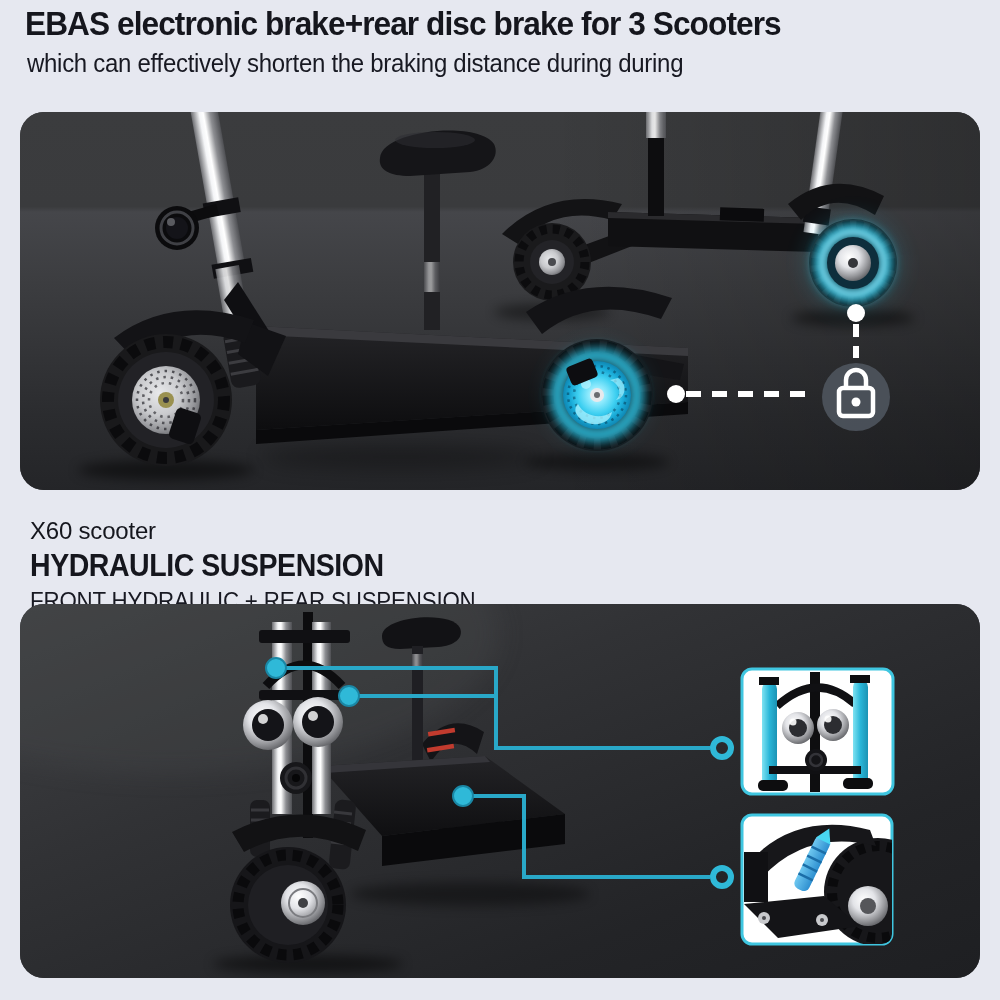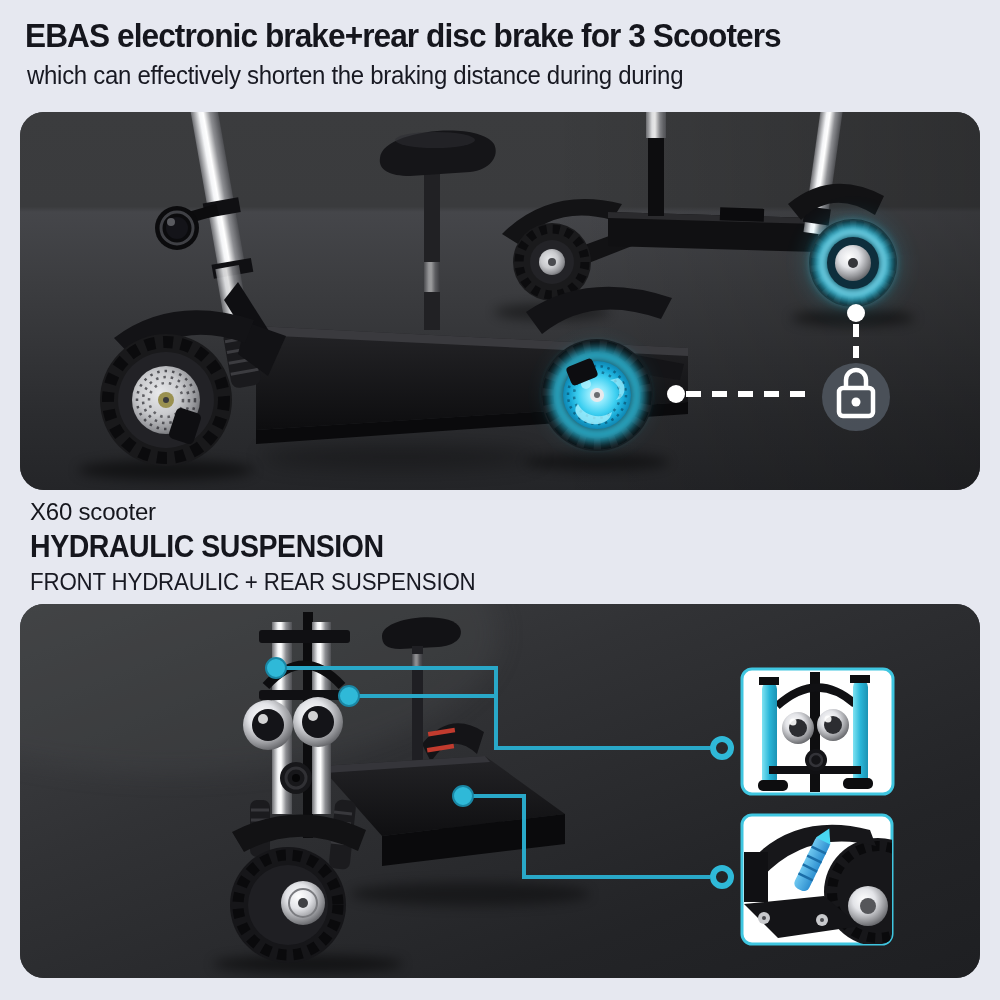--- a/index.html
+++ b/index.html
@@ -3,37 +3,37 @@
 <meta charset="utf-8">
 <style>
   html,body{margin:0;padding:0;}
   body{
     width:1000px;height:1000px;overflow:hidden;
     background:#e6e8f0;
     font-family:"Liberation Sans","DejaVu Sans",sans-serif;
     color:#15161d;
     position:relative;
   }
-  .hdr{position:absolute;left:25px;top:16px;width:960px;}
+  .hdr{position:absolute;left:25px;top:4px;width:960px;}
   .hdr h1{
     margin:0;font-size:34px;font-weight:700;letter-spacing:-1px;
     transform:scaleX(.93);transform-origin:left center;white-space:nowrap;color:#15161d;
   }
   .hdr p{
     margin:6px 0 0 2px;font-size:25px;font-weight:400;letter-spacing:-.3px;
     transform:scaleX(.96);transform-origin:left center;white-space:nowrap;color:#181922;
   }
   .panel{
     position:absolute;left:20px;width:960px;border-radius:24px;overflow:hidden;
     background:#2c2d30;
   }
   .panel1{top:112px;height:378px;}
   .panel2{top:604px;height:374px;}
   .panel svg{display:block;width:100%;height:100%;}
-  .sect2{position:absolute;left:30px;top:500px;width:940px;line-height:1;}
+  .sect2{position:absolute;left:30px;top:519px;width:940px;line-height:1;}
   .sect2 .kicker{font-size:24px;font-weight:400;letter-spacing:-.2px;margin:0;color:#15161d;}
   .sect2 .big{
     font-size:31px;font-weight:700;letter-spacing:-.5px;margin:7px 0 0 0;white-space:nowrap;
     transform:scaleX(.92);transform-origin:left center;color:#15161d;
   }
   .sect2 .sub{
     font-size:24px;font-weight:400;letter-spacing:-.2px;margin:8px 0 0 0;white-space:nowrap;
     transform:scaleX(.93);transform-origin:left center;color:#181922;
   }
 </style>

